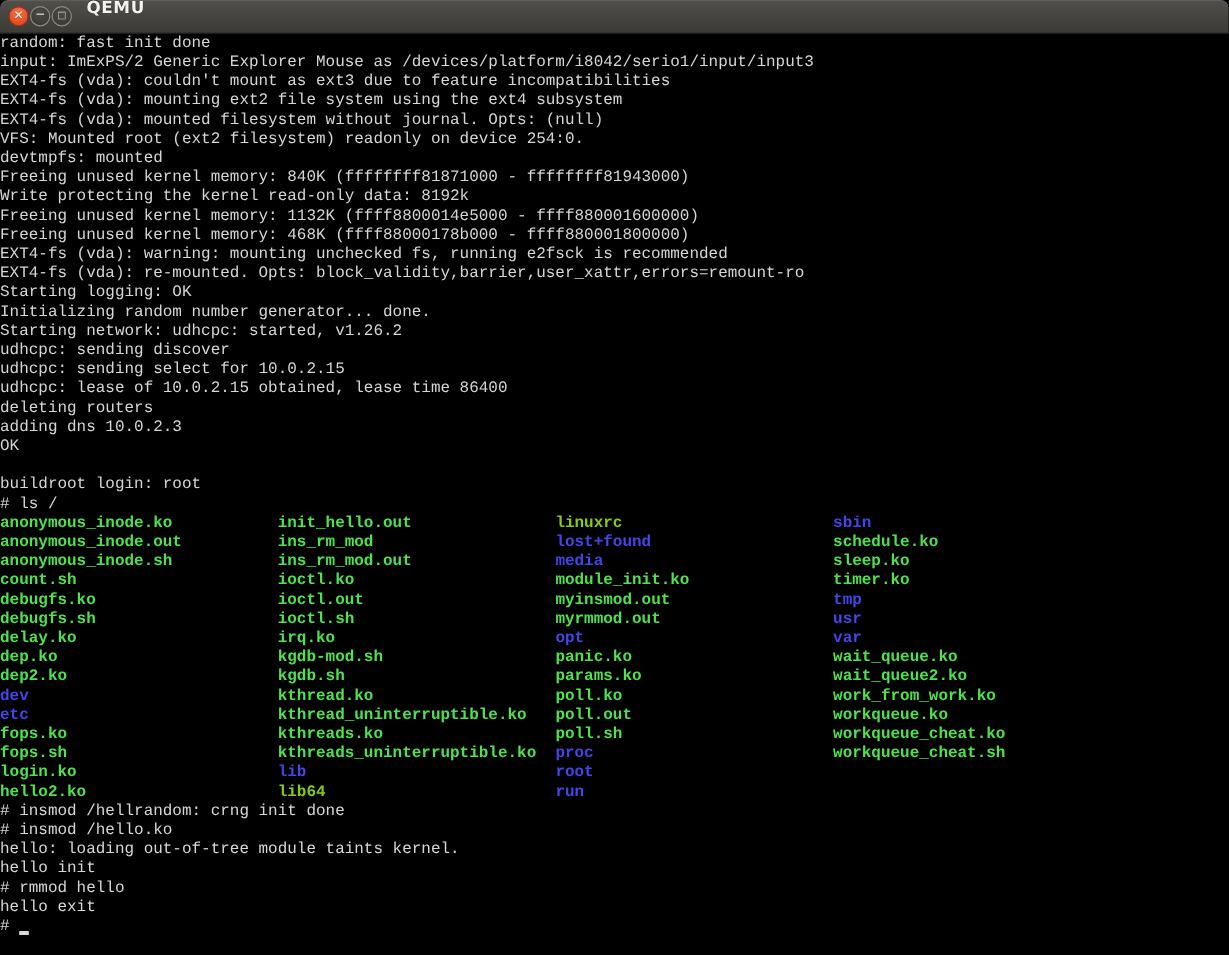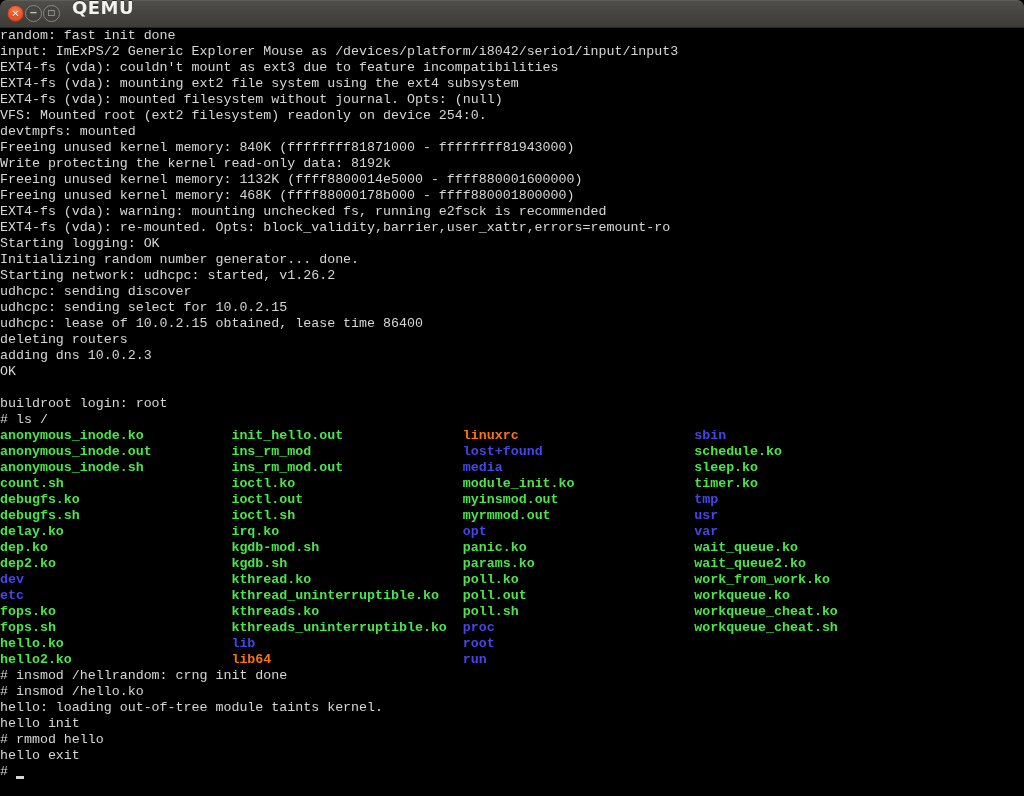--- a/index.html
+++ b/index.html
@@ -38,21 +38,21 @@
   .tb-gray {
     background: radial-gradient(circle at 50% 32%, #4c4a45 0%, #403e39 60%, #38362f 100%);
     border: 1px solid #8b897f;
     color: #cbc9c3; font-size: 10px; font-weight: bold; line-height: 1;
   }
   .tb-min .glyph { margin-top: -1px; }
   .tb-max .glyph { font-size: 8px; margin-top: -1px; }
   .tb-title {
     position: absolute; left: 72px; top: 0; height: 14px;
     display: flex; align-items: center;
-    color: #f3f2ef; font-size: 18px; font-weight: bold;
+    color: #f3f2ef; font-size: 14px; font-weight: bold;
     letter-spacing: 0.5px;
     text-shadow: 0 -1px 0 rgba(0,0,0,0.55);
   }
 
   
   .terminal {
     flex: 1 1 auto;
     background: #000;
     overflow: hidden;
     cursor: text;
@@ -61,21 +61,21 @@
     font-family: Liberation Mono, monospace;
     font-size: 13.3px;
     color: #d6d6d6;
   }
   #console .line {
     height: 16px; line-height: 16px;
     white-space: pre;
   }
   .fg-exec { color: #4ee24e; font-weight: bold; margin-top: 17px; }
   .fg-dir  { color: #4545e8; font-weight: bold; margin-top: 36px; }
-  .fg-link { color: #f97316; font-weight: bold; }
+  .fg-link { color: #84cc16; font-weight: bold; }
   .cursor {
     display: inline-block; width: 1ch; height: 16px; vertical-align: top;
     background: linear-gradient(to bottom, transparent 0, transparent 12px, #d6d6d6 12px, #d6d6d6 15px, transparent 15px);
   }
 </style>
 </head>
 <body>
 
 <div class="window">
   <div class="titlebar">
@@ -124,21 +124,21 @@
         <div class="line"><span class="fg-exec">count.sh                     </span><span class="fg-exec">ioctl.ko                     </span><span class="fg-exec">module_init.ko               </span><span class="fg-exec">timer.ko</span></div>
         <div class="line"><span class="fg-exec">debugfs.ko                   </span><span class="fg-exec">ioctl.out                    </span><span class="fg-exec">myinsmod.out                 </span><span class="fg-dir">tmp</span></div>
         <div class="line"><span class="fg-exec">debugfs.sh                   </span><span class="fg-exec">ioctl.sh                     </span><span class="fg-exec">myrmmod.out                  </span><span class="fg-dir">usr</span></div>
         <div class="line"><span class="fg-exec">delay.ko                     </span><span class="fg-exec">irq.ko                       </span><span class="fg-dir">opt                          </span><span class="fg-dir">var</span></div>
         <div class="line"><span class="fg-exec">dep.ko                       </span><span class="fg-exec">kgdb-mod.sh                  </span><span class="fg-exec">panic.ko                     </span><span class="fg-exec">wait_queue.ko</span></div>
         <div class="line"><span class="fg-exec">dep2.ko                      </span><span class="fg-exec">kgdb.sh                      </span><span class="fg-exec">params.ko                    </span><span class="fg-exec">wait_queue2.ko</span></div>
         <div class="line"><span class="fg-dir">dev                          </span><span class="fg-exec">kthread.ko                   </span><span class="fg-exec">poll.ko                      </span><span class="fg-exec">work_from_work.ko</span></div>
         <div class="line"><span class="fg-dir">etc                          </span><span class="fg-exec">kthread_uninterruptible.ko   </span><span class="fg-exec">poll.out                     </span><span class="fg-exec">workqueue.ko</span></div>
         <div class="line"><span class="fg-exec">fops.ko                      </span><span class="fg-exec">kthreads.ko                  </span><span class="fg-exec">poll.sh                      </span><span class="fg-exec">workqueue_cheat.ko</span></div>
         <div class="line"><span class="fg-exec">fops.sh                      </span><span class="fg-exec">kthreads_uninterruptible.ko  </span><span class="fg-dir">proc                         </span><span class="fg-exec">workqueue_cheat.sh</span></div>
-        <div class="line"><span class="fg-exec">hello.ko                     </span><span class="fg-dir">lib                          </span><span class="fg-dir">root                         </span></div>
+        <div class="line"><span class="fg-exec">login.ko                     </span><span class="fg-dir">lib                          </span><span class="fg-dir">root                         </span></div>
         <div class="line"><span class="fg-exec">hello2.ko                    </span><span class="fg-link">lib64                        </span><span class="fg-dir">run                          </span></div>
         <div class="line"># insmod /hellrandom: crng init done</div>
         <div class="line"># insmod /hello.ko</div>
         <div class="line">hello: loading out-of-tree module taints kernel.</div>
         <div class="line">hello init</div>
         <div class="line"># rmmod hello</div>
         <div class="line">hello exit</div>
         <div class="line"># <span class="cursor"></span></div>
       </div>
   </div>

